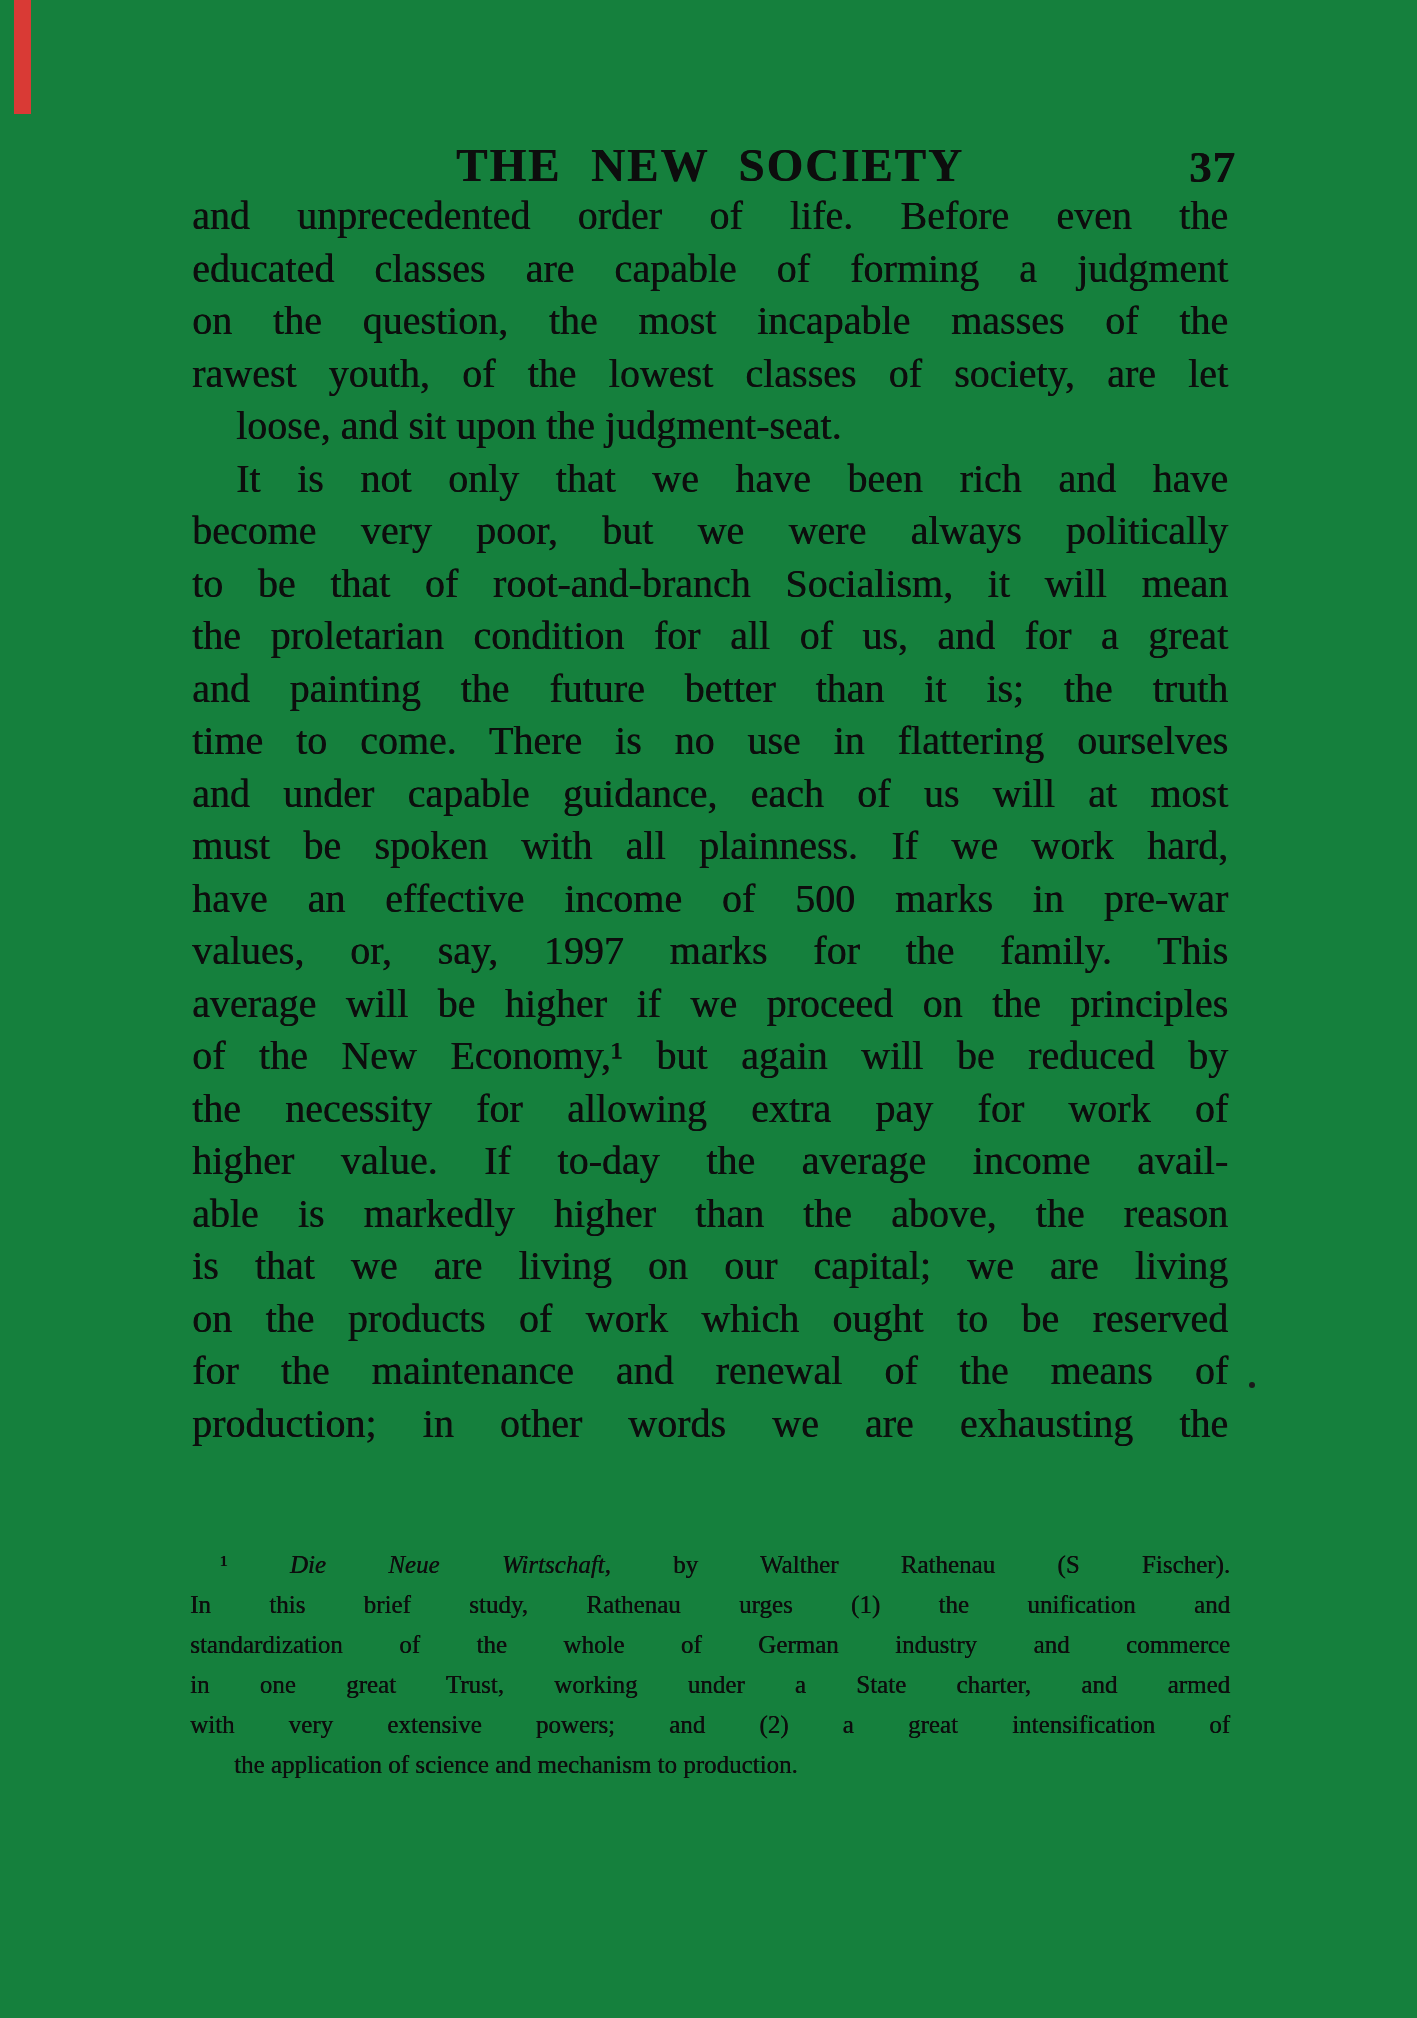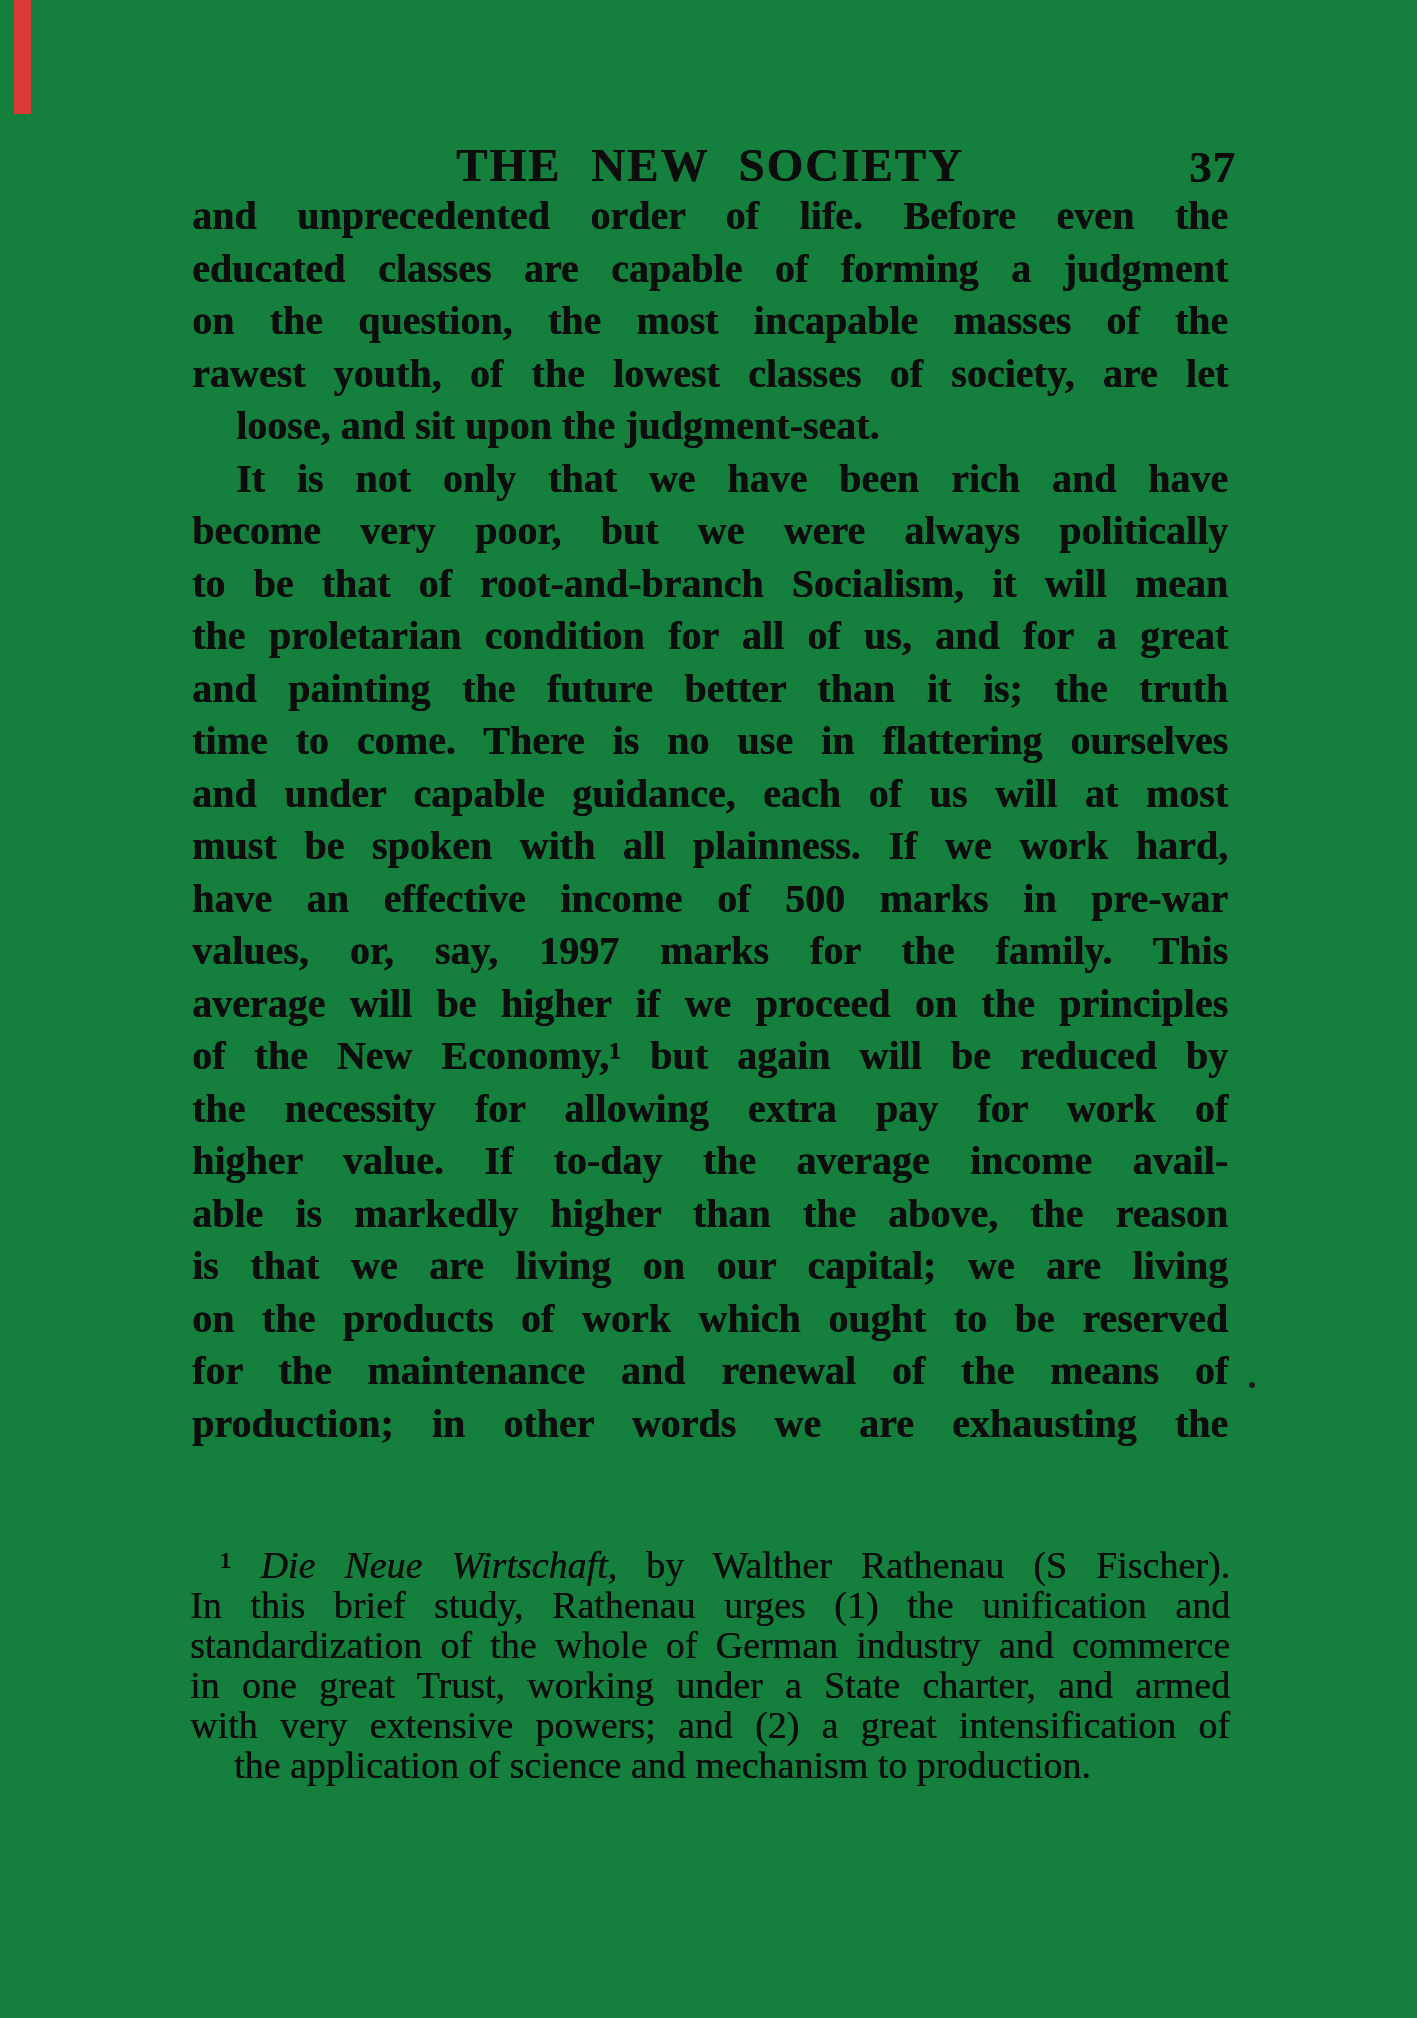--- a/index.html
+++ b/index.html
@@ -31,32 +31,31 @@
   }
   .folio {
     position:absolute; right:-8px; top:2px;
     font-size:45px; line-height:50px;
     letter-spacing:1px;
   }
   .body-text {
     position:absolute; left:192px; top:190px; width:1036px;
     font-size:40px; line-height:52.5px;
     text-shadow:0.5px 0 0 currentColor;
-    font-weight:bold;
   }
   .line {
     text-align:justify;
     text-align-last:justify;
     white-space:normal;
   }
   .line.endline { text-align-last:left;margin-left:44px; }
   .line.indent { text-indent:44px; }
   .footnote-text {
     position:absolute; left:190px; top:1545px; width:1040px;
-    font-size:38px; line-height:40px;
+    font-size:25px; line-height:40px;
     text-shadow:0.4px 0 0 currentColor;
   }
   .footnote-text .line.fn-indent { text-indent:30px; }
   .footnote-text i { font-style:italic; }
   
   .stray-dot {
     position:absolute; left:1249px; top:1382px;
     width:6px; height:6px; border-radius:50%;
     background:#1a1a1a;
   }

